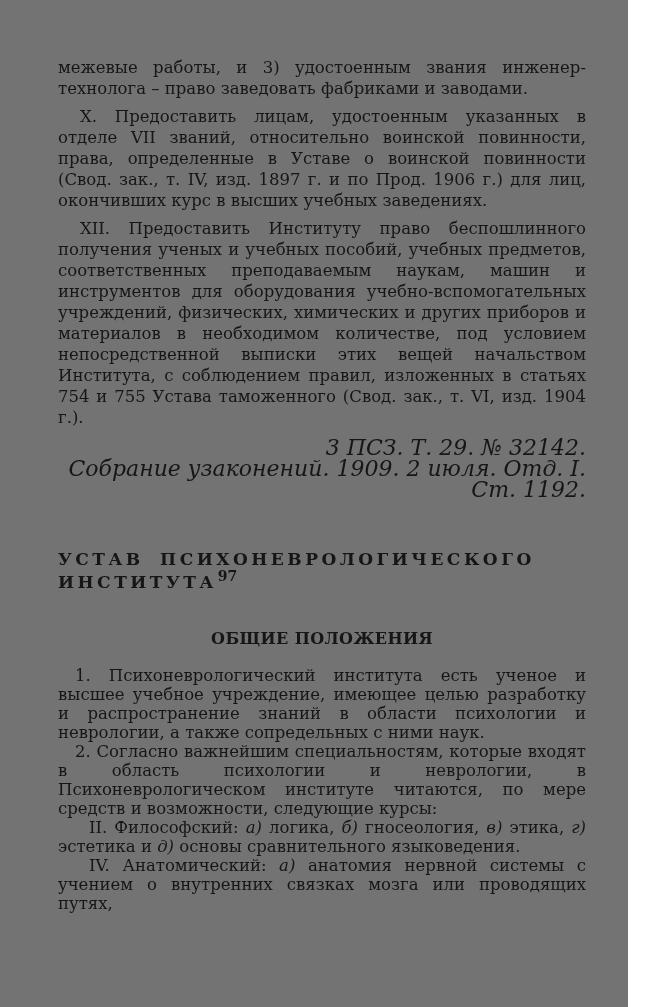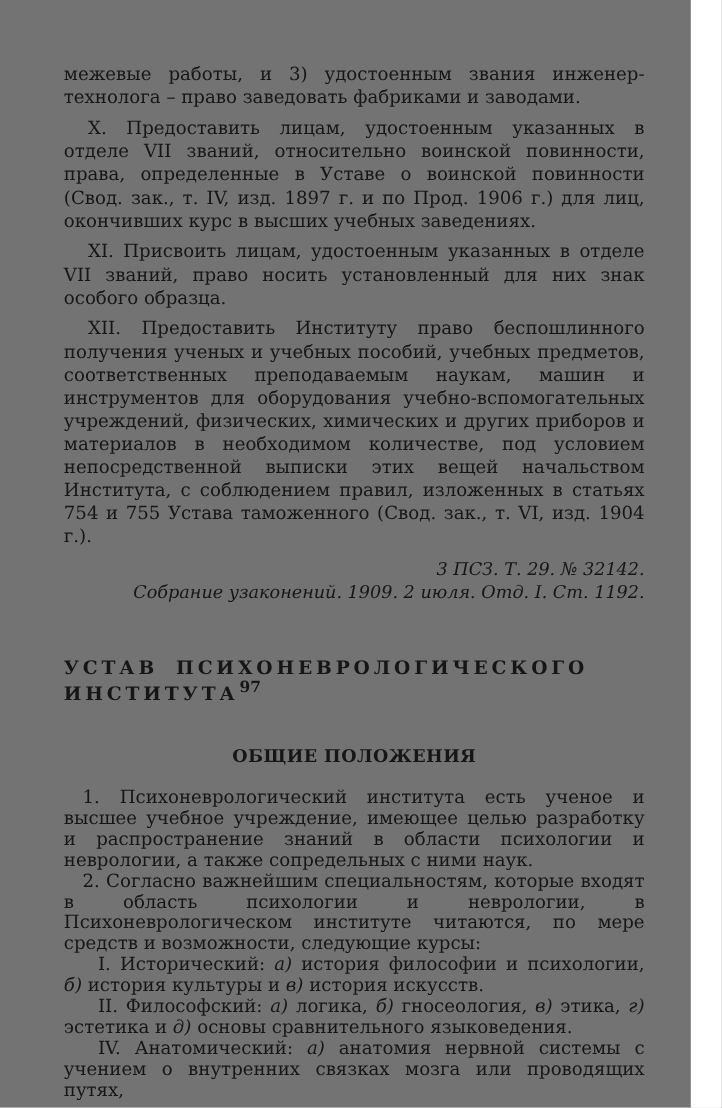--- a/index.html
+++ b/index.html
@@ -30,21 +30,21 @@
   .paras-top .para + .para { margin-top: 7px; }
   .indent-none   { text-indent: 0; }
   .indent-small  { text-indent: 17px; }
   .indent-medium { text-indent: 22px; }
   .indent-large  { text-indent: 31px; }
   .it { font-style: italic; }
   .citation {
     margin-top: 9px;
     text-align: right;
     font-style: italic;
-    font-size: 16px;
+    font-size: 22px;
     line-height: 21px;
   }
   .doc-title {
     margin: 48px 0 0 0;
     text-align: left;
     font-size: 17px;
     font-weight: bold;
     letter-spacing: 3.5px;
     word-spacing: 7px;
     line-height: 23px;
@@ -70,38 +70,36 @@
 </style>
 </head>
 <body>
 
 <div class="page">
   <div class="textblock">
 
     <div class="paras-top" id="top-paras">
         <p class="para indent-none"><span>межевые работы, и 3) удостоенным звания инженер-технолога – право заведовать фабриками и заводами.</span></p>
         <p class="para indent-medium"><span>X. Предоставить лицам, удостоенным указанных в отделе VII званий, относительно воинской повинности, права, определенные в Уставе о воинской повинности (Свод. зак., т. IV, изд. 1897 г. и по Прод. 1906 г.) для лиц, окончивших курс в высших учебных заведениях.</span></p>
-        <p class="para indent-medium"><span>XI. Присвоить лицам, удостоенным указанных в отделе VII званий, право носить установленный для них знак особого образца.</span></p>
         <p class="para indent-medium"><span>XII. Предоставить Институту право беспошлинного получения ученых и учебных пособий, учебных предметов, соответственных преподаваемым наукам, машин и инструментов для оборудования учебно-вспомогательных учреждений, физических, химических и других приборов и материалов в необходимом количестве, под условием непосредственной выписки этих вещей начальством Института, с соблюдением правил, изложенных в статьях 754 и 755 Устава таможенного (Свод. зак., т. VI, изд. 1904 г.).</span></p>
       </div>
 
     <div class="citation">
       <div>3 ПСЗ. Т. 29. № 32142.</div>
       <div>Собрание узаконений. 1909. 2 июля. Отд. I. Ст. 1192.</div>
     </div>
 
     <div class="doc-title">
       <span class="title-line">УСТАВ ПСИХОНЕВРОЛОГИЧЕСКОГО</span>
       <span class="title-line"><span>ИНСТИТУТА</span><sup class="fn-ref">97</sup></span>
     </div>
 
     <div class="section-heading">ОБЩИЕ ПОЛОЖЕНИЯ</div>
 
     <div class="paras-body" id="body-paras">
         <p class="para indent-small"><span>1. Психоневрологический института есть ученое и высшее учебное учреждение, имеющее целью разработку и распространение знаний в области психологии и неврологии, а также сопредельных с ними наук.</span></p>
         <p class="para indent-small"><span>2. Согласно важнейшим специальностям, которые входят в область психологии и неврологии, в Психоневрологическом институте читаются, по мере средств и возможности, следующие курсы:</span></p>
-        <p class="para indent-large"><span>I. Исторический: </span><span class="it">а)</span><span> история философии и психологии, </span><span class="it">б)</span><span> история культуры и </span><span class="it">в)</span><span> история искусств.</span></p>
         <p class="para indent-large"><span>II. Философский: </span><span class="it">а)</span><span> логика, </span><span class="it">б)</span><span> гносеология, </span><span class="it">в)</span><span> этика, </span><span class="it">г)</span><span> эстетика и </span><span class="it">д)</span><span> основы сравнительного языковедения.</span></p>
         <p class="para indent-large"><span>IV. Анатомический: </span><span class="it">а)</span><span> анатомия нервной системы с учением о внутренних связках мозга или проводящих путях, </span></p>
       </div>
 
   </div>
 </div>
 
 </body></html>

